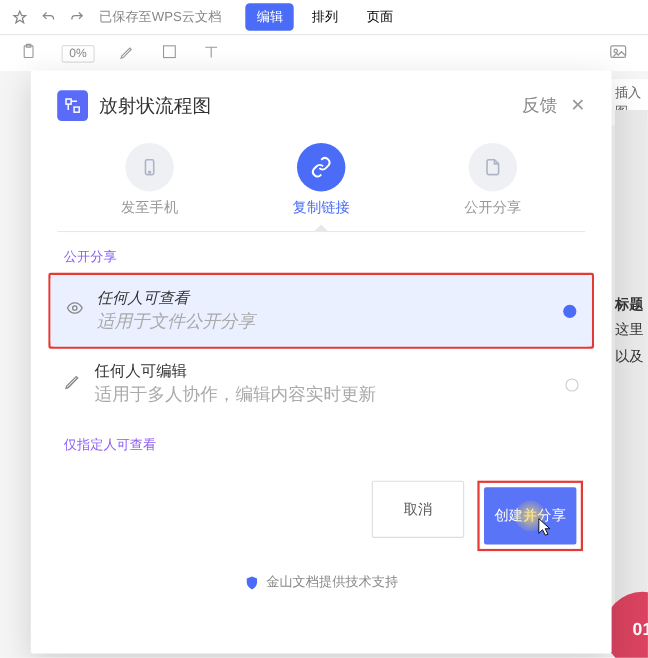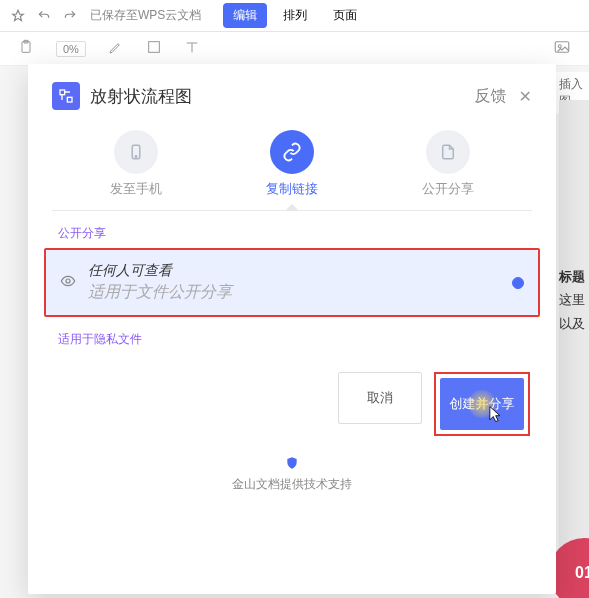--- a/index.html
+++ b/index.html
@@ -38,21 +38,21 @@
   .option.selected { background: #eaf0ff; font-style: italic; }
   .option.selected .radio { background: #4a6cf7; border-color: #4a6cf7; }
   .red-box { border: 2px solid #e53935; border-radius: 2px; }
   .buttons { display: flex; justify-content: flex-end; gap: 12px; padding: 18px 26px 0; }
   .btn { min-width: 84px; height: 52px; display: inline-flex; align-items: center; justify-content: center; font-size: 13px; border-radius: 2px; cursor: pointer; position: relative; }
   .btn-cancel { border: 1px solid #ddd; color: #555; background: #fff; }
   .btn-primary { background: #5a74f7; color: #fff; border: none; }
   .btn-primary-wrap { border: 2px solid #e53935; padding: 4px; }
   .press-spot { position: absolute; width: 28px; height: 28px; border-radius: 50%; background: radial-gradient(circle, rgba(255,220,80,0.75) 0%, rgba(255,220,80,0.1) 70%); left: 50%; top: 50%; transform: translate(-50%,-50%); pointer-events: none; }
   .cursor-svg { position: absolute; left: 52%; top: 48%; pointer-events: none; }
-  .footer { text-align: center; font-size: 12px; color: #888; padding: 20px 0 10px; display: flex; align-items: center; justify-content: center; gap: 6px; flex-direction: column; }
+  .footer { text-align: center; font-size: 12px; color: #888; padding: 20px 0 10px; display: flex; align-items: center; justify-content: center; gap: 6px; }
   .shield { width: 14px; height: 14px; color: #4a6cf7; }
   .pink-circle { position: absolute; right: -30px; bottom: -10px; width: 70px; height: 70px; border-radius: 50%; background: #d9435f; color: #fff; display: flex; align-items: center; justify-content: center; font-size: 16px; font-weight: bold; }
 </style>
 </head>
 <body>
 
 <div class="toolbar">
   <span class="tb-icon">
       <svg width="14" height="14" viewBox="0 0 24 24" fill="none" stroke="currentColor" stroke-width="2">
         <path d="M12 2l3 7h6l-5 4 2 7-6-4-6 4 2-7-5-4h6z"></path>
@@ -163,23 +163,33 @@
               <circle cx="12" cy="12" r="3"></circle>
             </svg></span>
         <span class="opt-text">
           <div class="opt-title">任何人可查看</div>
           <div class="opt-desc">适用于文件公开分享</div>
         </span>
         <span class="radio"></span>
       </div>
     </div>
 
-  </div>
-
-  <div class="section-label">适用于隐私文件</div>
+    <div class="option">
+      <span class="opt-icon"><svg width="16" height="16" viewBox="0 0 24 24" fill="none" stroke="currentColor" stroke-width="1.8">
+            <path d="M3 21l3-1L19 7l-2-2L4 18l-1 3z"></path>
+          </svg></span>
+      <span class="opt-text">
+        <div class="opt-title">任何人可编辑</div>
+        <div class="opt-desc">适用于多人协作，编辑内容实时更新</div>
+      </span>
+      <span class="radio"></span>
+    </div>
+  </div>
+
+  <div class="section-label">仅指定人可查看</div>
 
 
   <div class="buttons">
     <div class="btn btn-cancel">取消</div>
     <div class="btn-primary-wrap">
       <div class="btn btn-primary">
         <span>创建并分享</span>
         <span class="press-spot"></span>
         <svg class="cursor-svg" width="20" height="22" viewBox="0 0 24 24">
             <path fill="#fff" stroke="#000" stroke-width="1" d="M7 3v16l4-4 3 6 3-1-3-6h5L7 3z"></path>

